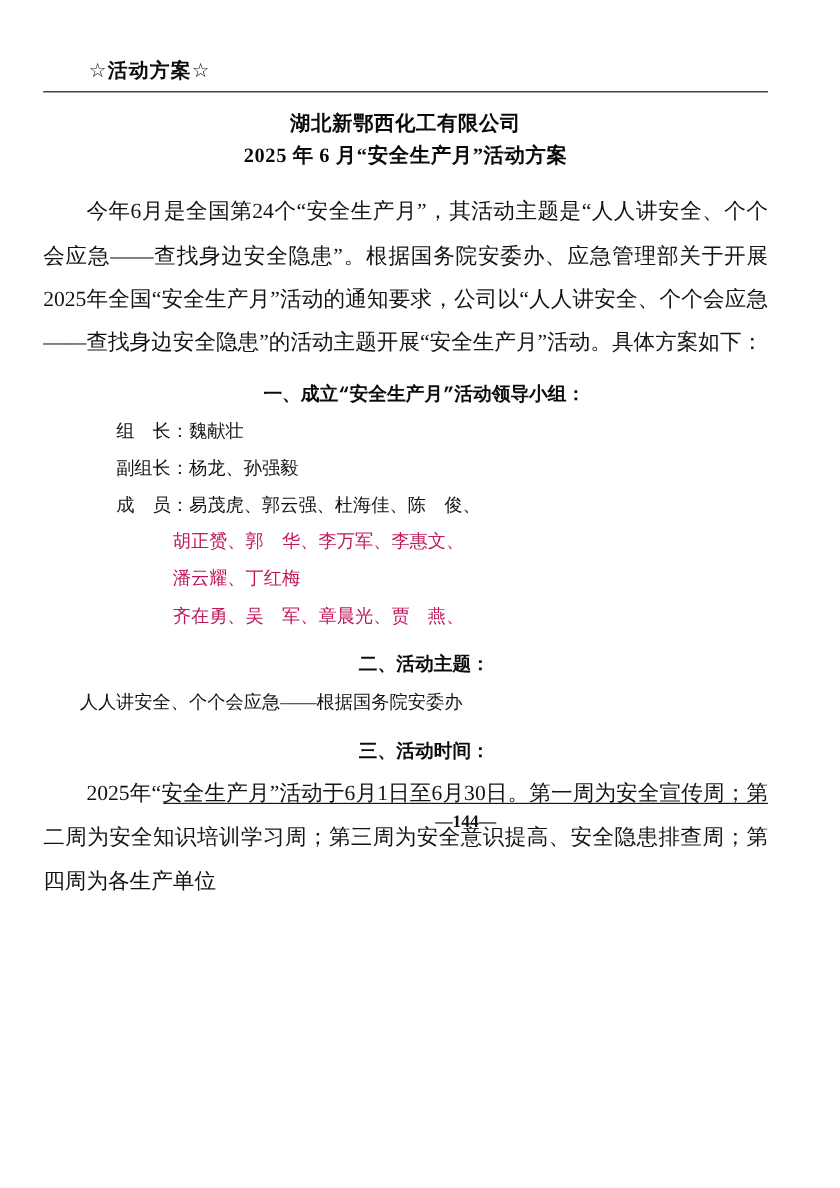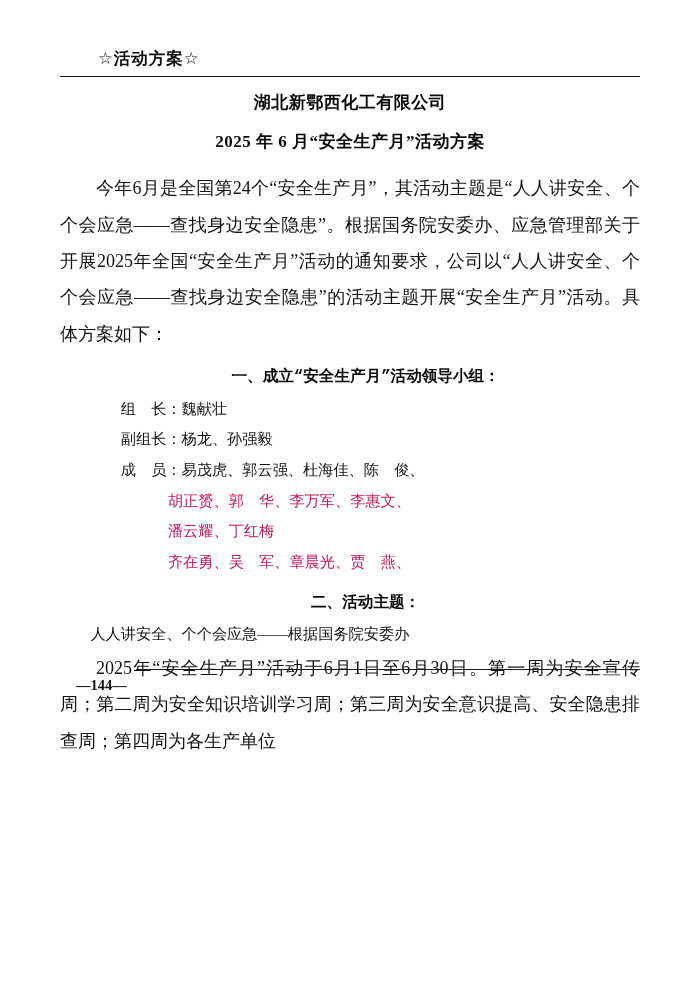--- a/index.html
+++ b/index.html
@@ -12,21 +12,21 @@
     height: 990px;
     font-family: "Liberation Serif", "DejaVu Serif", serif;
     color: #111111;
     position: relative;
     overflow: hidden;
   }
   .page {
     width: 700px;
     height: 738px;
     box-sizing: border-box;
-    padding: 48px 60px 20px 60px;
+    padding: 48px 60px 20px 36px;
     position: relative;
   }
   .header-label {
     font-size: 16.5px;
     font-weight: bold;
     letter-spacing: 1px;
     margin-left: 38px;
     margin-bottom: 6px;
     color: #0d0d0d;
     font-family: "Liberation Sans", "DejaVu Sans", sans-serif;
@@ -40,21 +40,21 @@
     text-align: center;
     font-size: 17px;
     font-weight: bold;
     line-height: 1.45;
     letter-spacing: 0.5px;
     color: #0a0a0a;
     font-family: "Liberation Serif", "DejaVu Serif", serif;
   }
   .doc-title .line2 {
     display: block;
-    margin-top: 14px;
+    margin-top: 2px;
   }
   .body-text {
     margin-top: 16px;
   }
   p.para {
     font-size: 18px;
     line-height: 2.02;
     margin: 0 0 0 0;
     text-align: justify;
     text-justify: inter-ideograph;
@@ -95,21 +95,21 @@
     font-size: 15.2px;
     line-height: 2.02;
     text-indent: 2em;
     color: #131313;
   }
   .footer {
     position: absolute;
     left: 4px;
     right: 0;
     bottom: 44px;
-    text-align: left;
+    text-align: center;
     padding-left: 72px;
   }
   .footer-rule {
     border: none;
     border-top: 1.4px solid #1a1a1a;
     margin: 0 60px 6px 60px;
   }
   .page-number {
     font-size: 14.5px;
     font-weight: bold;
@@ -147,20 +147,21 @@
         <span class="role">成　员：</span><span>易茂虎、郭云强、杜海佳、陈　俊、</span>
       </div>
       <div class="roster-cont">胡正赟、郭　华、李万军、李惠文、</div>
       <div class="roster-cont">潘云耀、丁红梅</div>
       <div class="roster-cont">齐在勇、吴　军、章晨光、贾　燕、</div>
     </div>
 
     <h2 class="section">二、活动主题：</h2>
     <div class="plain-line">人人讲安全、个个会应急——根据国务院安委办</div>
 
+    <h2 class="section">三、活动时间：</h2>
     <p class="para">2025年“安全生产月”活动于6月1日至6月30日。第一周为安全宣传周；第二周为安全知识培训学习周；第三周为安全意识提高、安全隐患排查周；第四周为各生产单位</p>
 
   </div>
 
   <div class="footer">
     <hr class="footer-rule">
     <span class="page-number">—144—</span>
   </div>
 
 </div>

